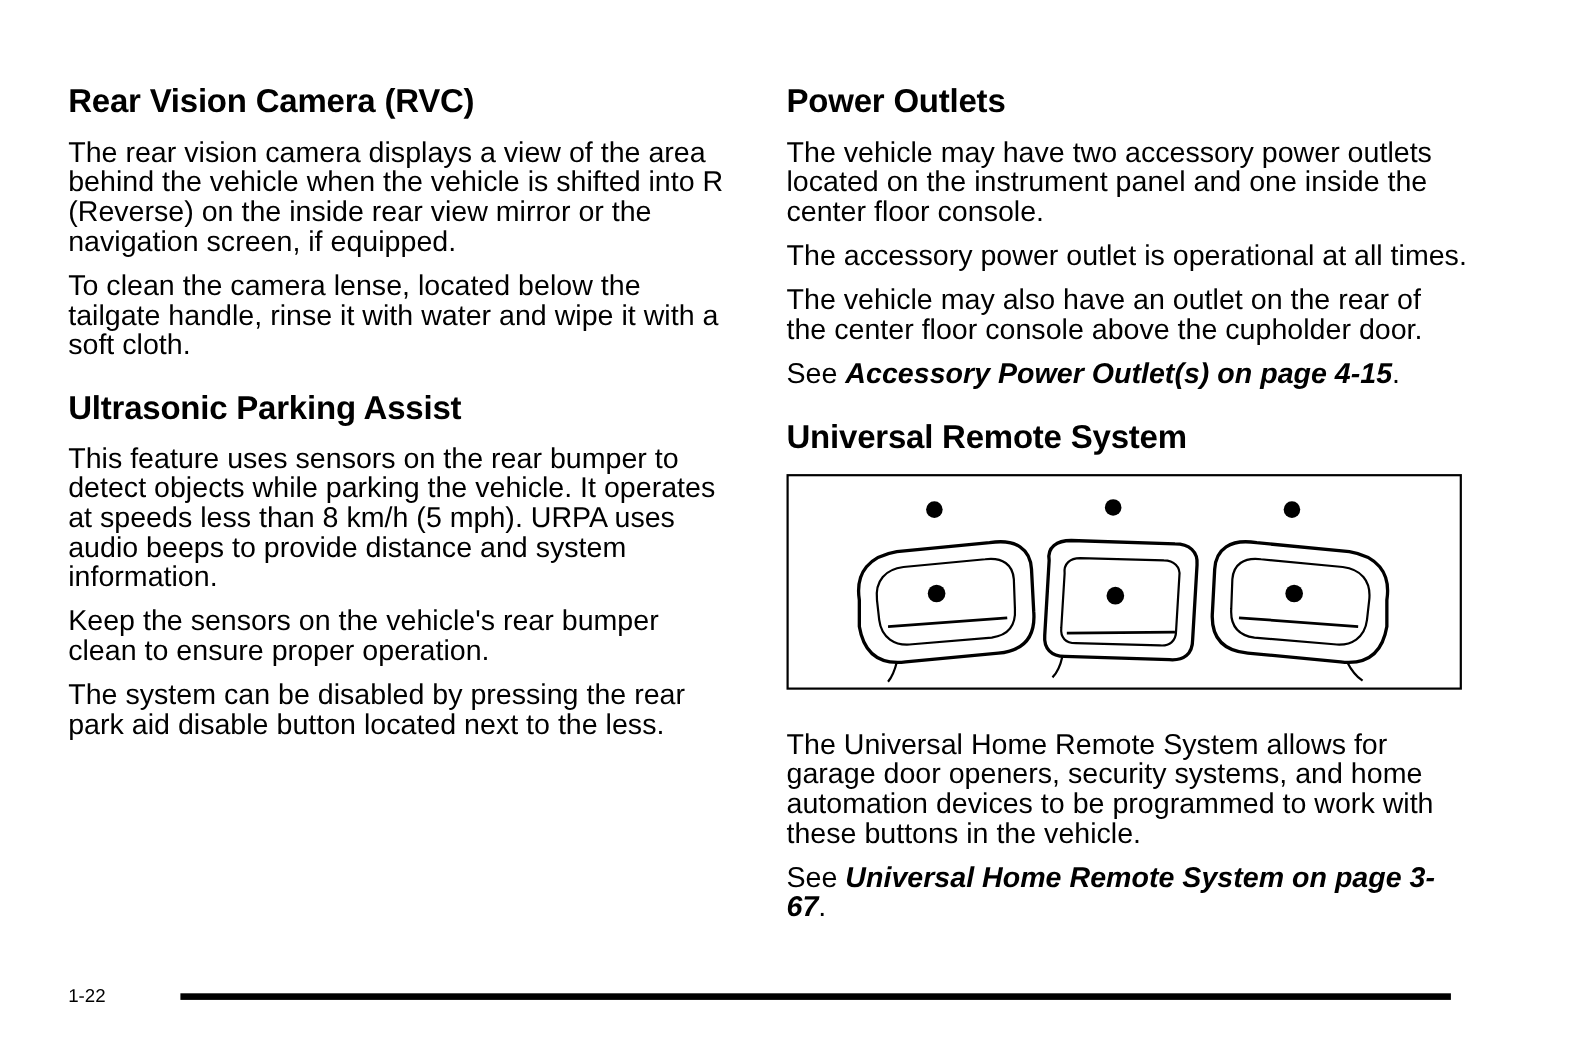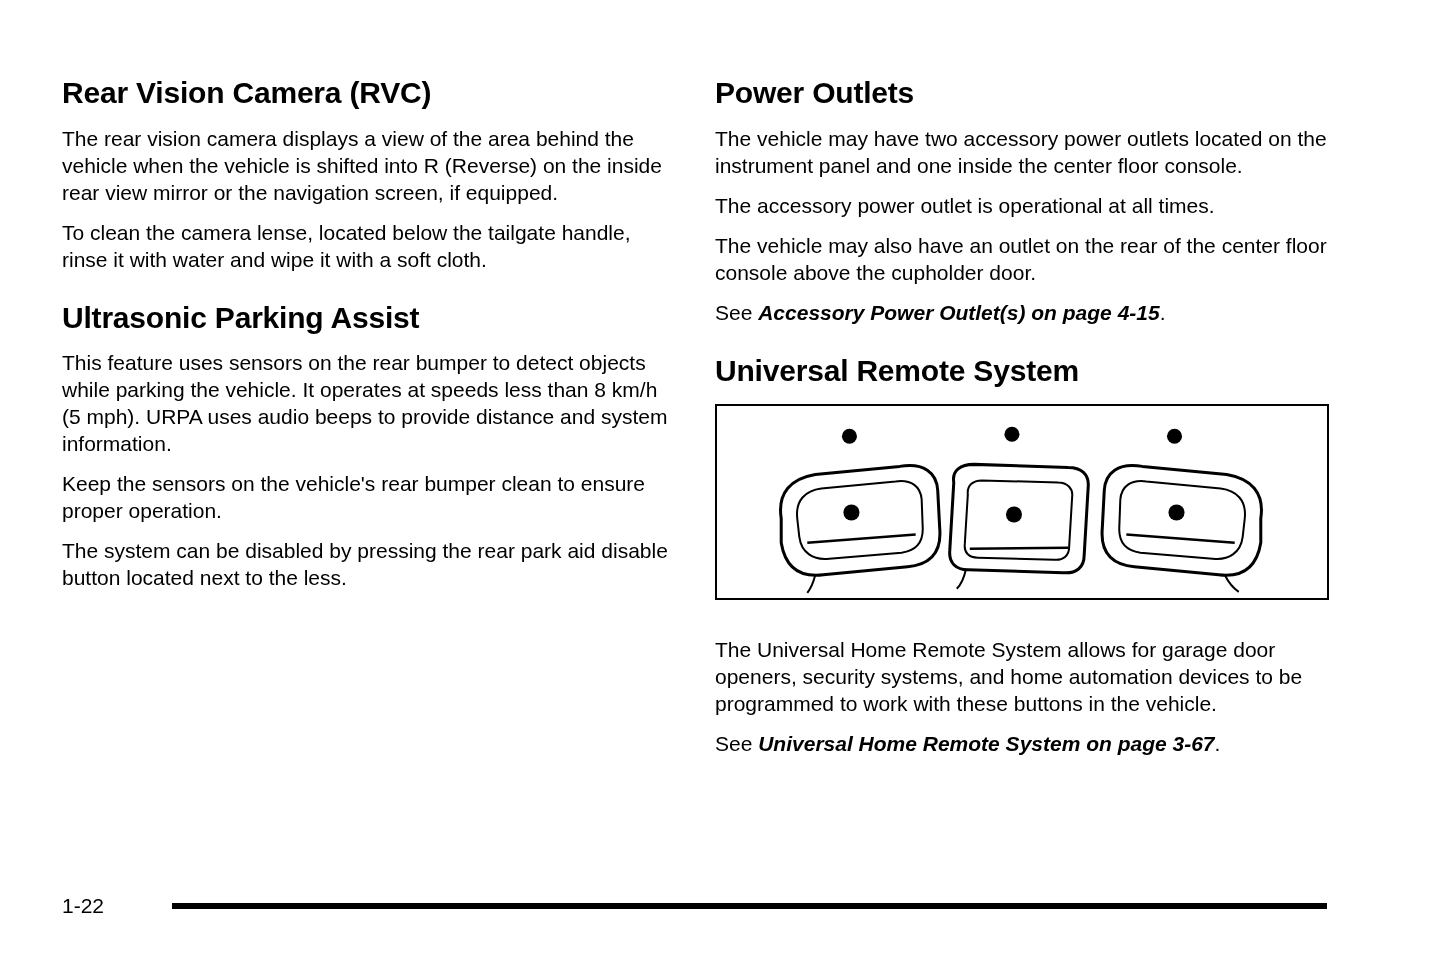--- a/index.html
+++ b/index.html
@@ -9,32 +9,32 @@
     font-family:"Liberation Sans", sans-serif; color:#000;
   }
   .col { position:absolute; top:60px; }
   .col-left  { left:62px;  width:606px; }
   .col-right { left:715px; width:620px; }
   h2 {
     font-size:30px; font-weight:bold; line-height:1.15;
     letter-spacing:-0.2px; margin:28px 0 14px 0;
   }
   .col h2:first-child { margin-top:16px; }
-  p { font-size:21px; line-height:27px; margin:0 0 13px 0; }
+  p { font-size:26px; line-height:27px; margin:0 0 13px 0; }
   .italic { font-style:italic;font-weight:bold; }
   figure {
     width:614px; height:196px; border:2.5px solid #000;
     margin:16px 0 36px 0; background:#fff;
   }
   figure svg { display:block; width:100%; height:100%; }
   .footer {
     position:absolute; left:62px; top:895px; width:1271px;
     display:flex; align-items:center;
   }
-  .page-num { font-size:21px; line-height:21px; }
+  .page-num { font-size:17px; line-height:21px; }
   .footer-rule { height:6px; background:#000; margin-left:68px; flex:1; max-width:1155px; }
 </style>
 </head>
 <body>
 
 <div class="page">
 
   <div class="col col-left">
     <h2>Rear Vision Camera (RVC)</h2>
     <p>The rear vision camera displays a view of the area behind the vehicle when the vehicle is shifted into R (Reverse) on the inside rear view mirror or the navigation screen, if equipped.</p>

